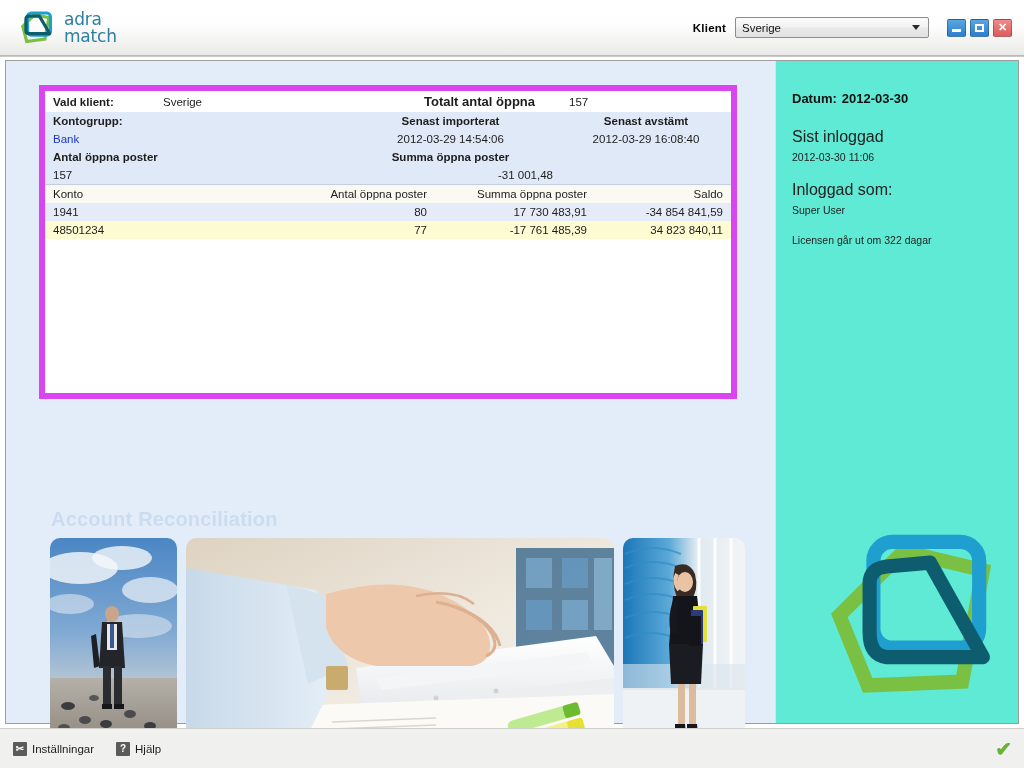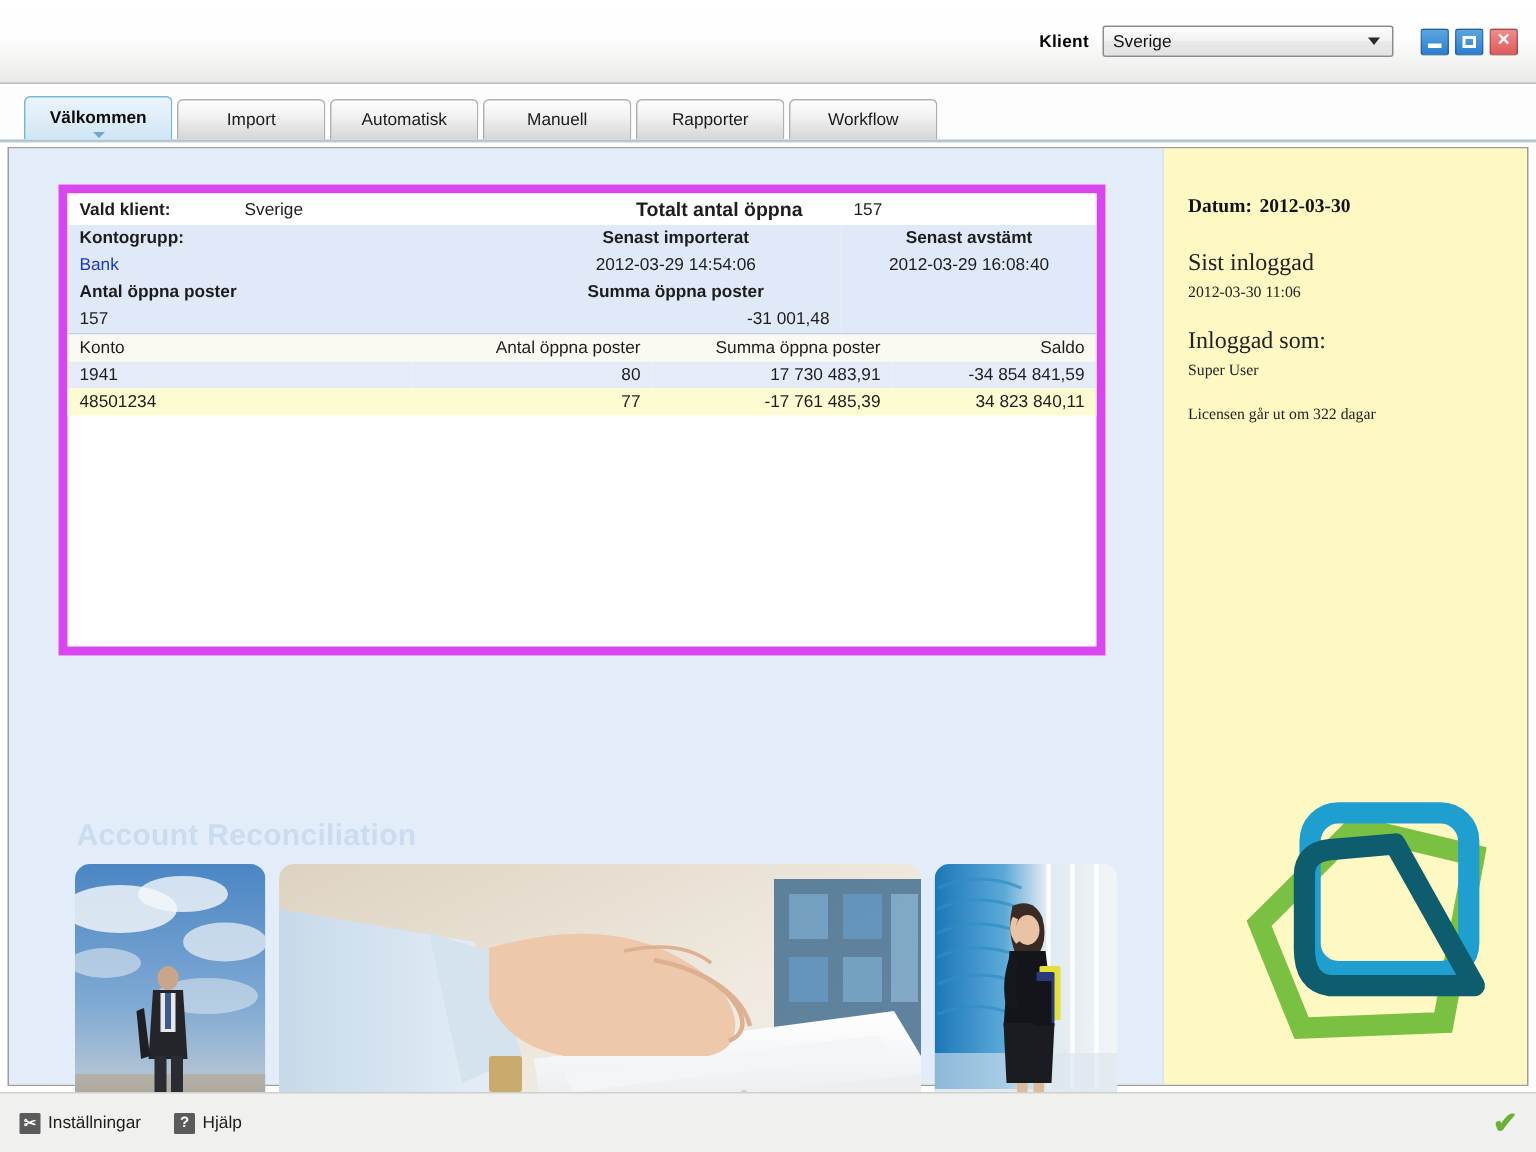--- a/index.html
+++ b/index.html
@@ -215,24 +215,23 @@
     align-items: flex-start;
     gap: 9px;
   }
   .photo { border-radius: 10px; overflow: hidden; position: relative; }
   .p1 { width: 127px; height: 206px; }
   .p2 { width: 428px; height: 209px; }
   .p3 { width: 122px; height: 206px; }
 
   .right-pane {
     flex: 1 1 auto;
-    background: #fef9c3;
+    background: #5eead4;
     position: relative;
     padding: 30px 0 0 16px;
-    font-family: Liberation Serif, serif;
   }
   .r-date {
     font-size: 13px;
     font-weight: bold;
     color: #111;
     margin-bottom: 22px;
   }
   .r-date .dv { margin-left: 5px; }
   .r-welcome {
     font-size: 13px;
@@ -286,20 +285,31 @@
     font-weight: bold;
   }
 </style>
 </head>
 <body>
 
 <div class="app-window">
 
   <div class="titlebar">
 
+    <div class="brand">
+      <svg class="brand-logo" viewBox="0 0 100 96">
+        <polygon points="14,44 44,14 80,22 70,76 24,82" fill="none" stroke="#7ac143" stroke-width="8"></polygon>
+        <rect x="26" y="10" width="58" height="56" rx="10" fill="none" stroke="#1f9fd0" stroke-width="8"></rect>
+        <path d="M22,54 L22,26 Q22,18 30,18 L56,18 L82,62 L30,62 Q22,62 22,54 Z" fill="none" stroke="#0d5d6e" stroke-width="8" stroke-linejoin="round"></path>
+      </svg>
+      <div class="brand-words">
+        <span class="w1">adra</span>
+        <span class="w2">match</span>
+      </div>
+    </div>
 
     <div class="titlebar-right">
       <div class="klient-label">Klient</div>
 
       <div class="klient-select">
         <span class="value">Sverige</span>
         <span class="caret"></span>
       </div>
 
       <div class="wbtns">
@@ -309,40 +319,20 @@
         <div class="wbtn max">
             <div class="sq"></div>
           </div>
         <div class="wbtn cls">
             <span class="glyph">✕</span>
           </div>
       </div>
     </div>
   </div>
 
-  <div class="tabwrap">
-    <div class="tab active">
-        <span>Välkommen</span>
-      </div>
-    <div class="tab">
-        <span>Import</span>
-      </div>
-    <div class="tab">
-        <span>Automatisk</span>
-      </div>
-    <div class="tab">
-        <span>Manuell</span>
-      </div>
-    <div class="tab">
-        <span>Rapporter</span>
-      </div>
-    <div class="tab">
-        <span>Workflow</span>
-      </div>
-  </div>
 
   <div class="body-area">
     <div class="body-inner">
 
       <div class="left-pane">
 
         <div class="data-card">
           <table class="grid">
             <tbody>
                 <tr class="row-white">

